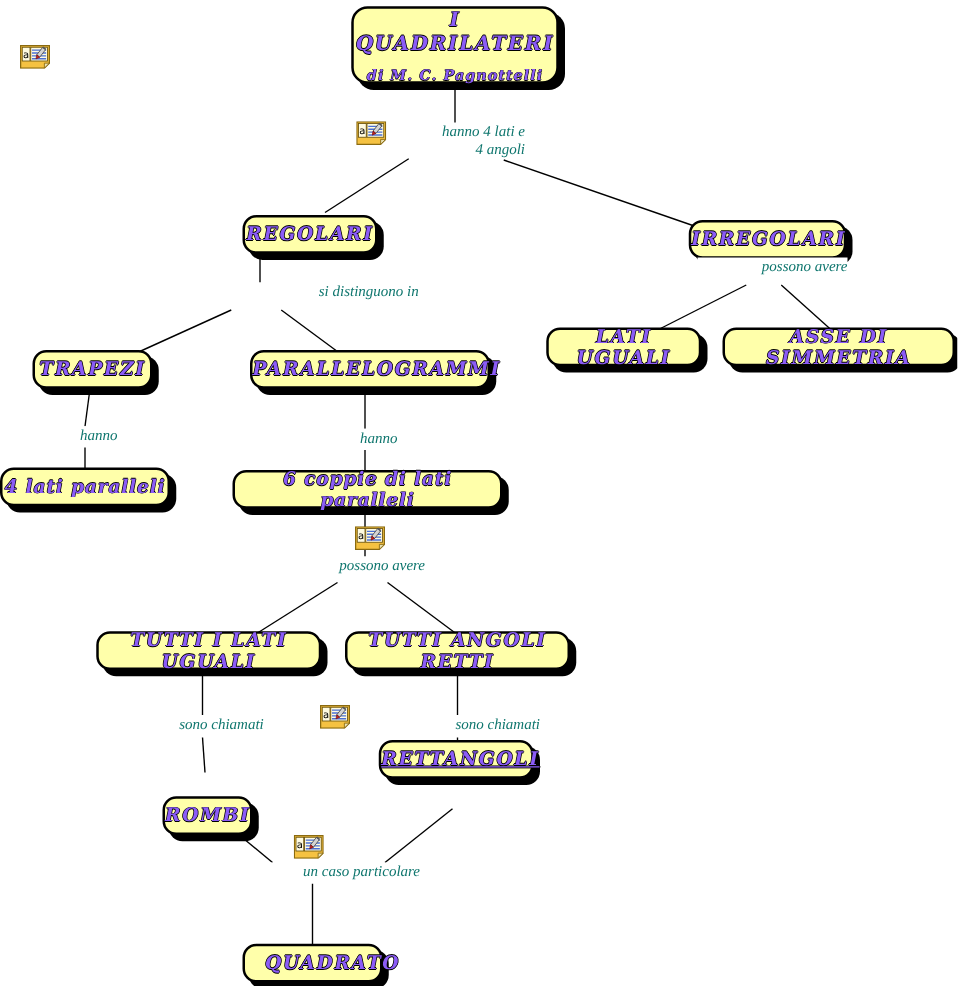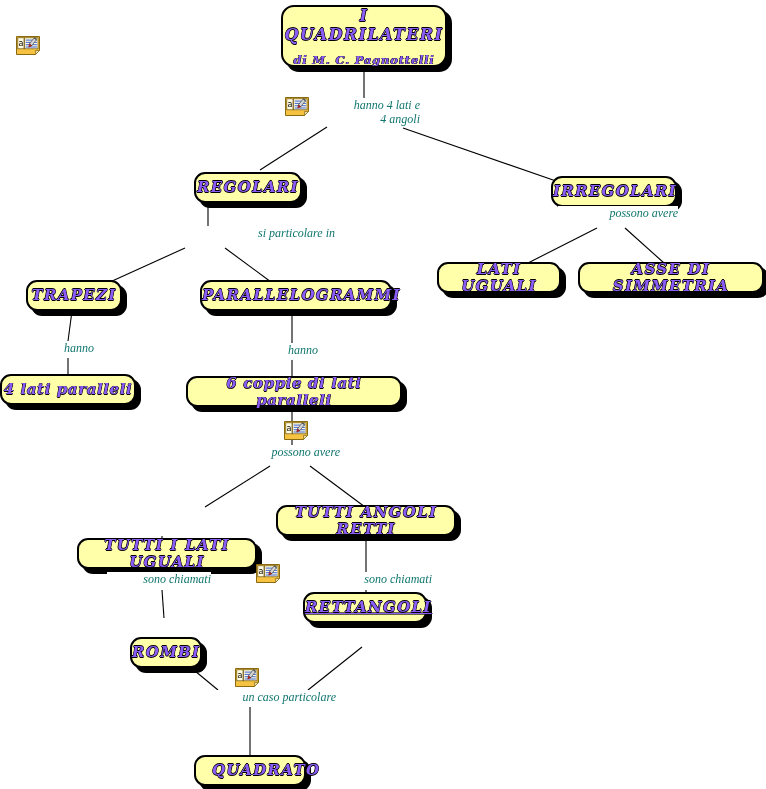--- a/index.html
+++ b/index.html
@@ -181,41 +181,41 @@
       </div>
       <div class="node display" style="left: 200px; top: 280px; width: 192px; height: 31px;">
         <span class="label">PARALLELOGRAMMI</span>
       </div>
       <div class="node script" style="left: 0px; top: 374px; width: 136px; height: 31px;">
         <span class="label">4 lati paralleli</span>
       </div>
       <div class="node script" style="left: 186px; top: 376px; width: 216px; height: 31px;">
         <span class="label">6 coppie di lati paralleli</span>
       </div>
-      <div class="node display" style="left: 77px; top: 505px; width: 180px; height: 31px; margin-top: 33px;">
+      <div class="node display" style="left: 77px; top: 505px; width: 180px; height: 31px;">
         <span class="label">TUTTI I LATI UGUALI</span>
       </div>
       <div class="node display" style="left: 276px; top: 505px; width: 180px; height: 31px;">
         <span class="label">TUTTI ANGOLI RETTI</span>
       </div>
       <div class="node display" style="left: 130px; top: 616px; width: 72px; height: 31px; margin-top: 21px;">
         <span class="label">ROMBI</span>
       </div>
       <div class="node display" style="left: 303px; top: 592px; width: 124px; height: 31px; text-decoration: underline;">
         <span class="label">RETTANGOLI</span>
       </div>
       <div class="node display" style="left: 194px; top: 755px; width: 112px; height: 31px; padding-left: 16px;">
         <span class="label">QUADRATO</span>
       </div>
     </div>
 
   <div id="phrase-layer">
       <div class="linkphrase" style="left: 320px; top: 98px; width: 100px;">hanno 4 lati e
 4 angoli</div>
-      <div class="linkphrase" style="left: 155px; top: 226px; width: 180px;">si particolare in</div>
+      <div class="linkphrase" style="left: 155px; top: 226px; width: 180px;">si distinguono in</div>
       <div class="linkphrase" style="left: 558px; top: 206px; width: 120px;">possono avere</div>
       <div class="linkphrase" style="left: 42px; top: 341px; width: 52px;">hanno</div>
       <div class="linkphrase" style="left: 266px; top: 343px; width: 52px;">hanno</div>
       <div class="linkphrase" style="left: 240px; top: 445px; width: 100px;">possono avere</div>
       <div class="linkphrase" style="left: 107px; top: 572px; width: 104px;">sono chiamati</div>
       <div class="linkphrase" style="left: 328px; top: 572px; width: 104px;">sono chiamati</div>
       <div class="linkphrase" style="left: 190px; top: 690px; width: 146px;">un caso particolare</div>
     </div>
 
   <div id="note-layer">

